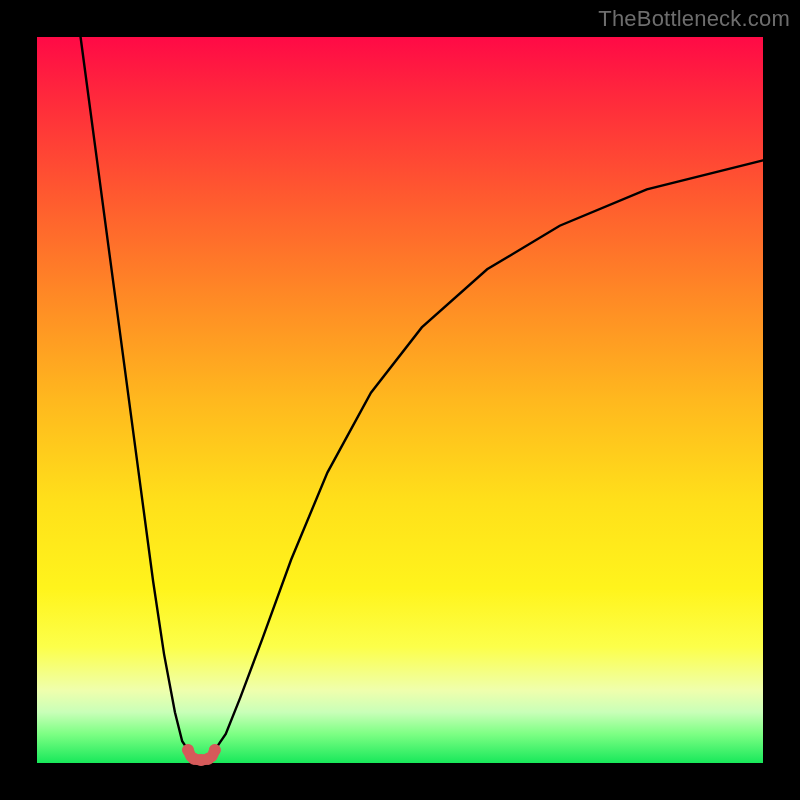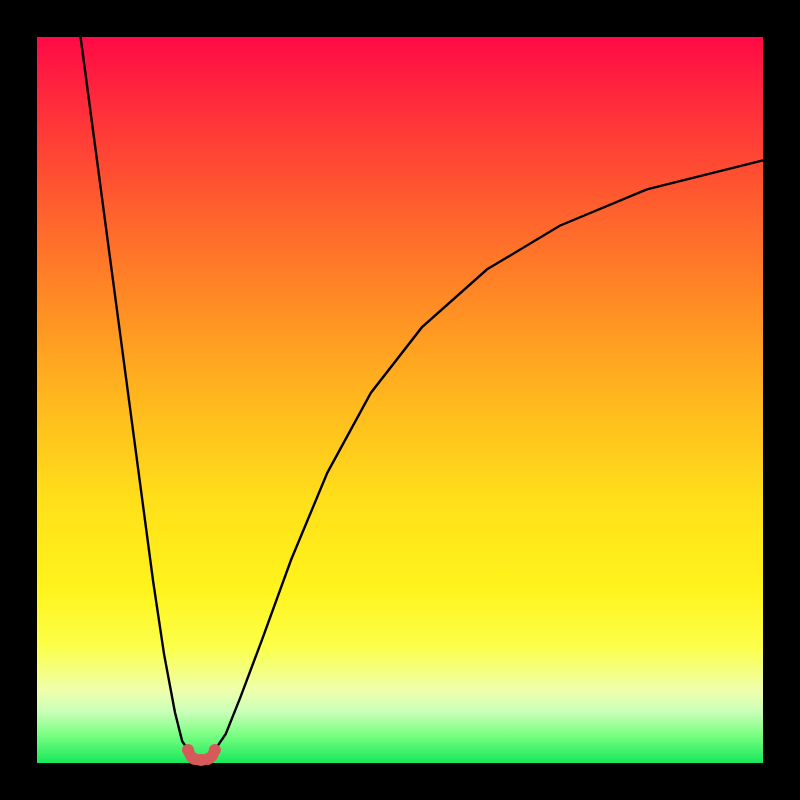--- a/index.html
+++ b/index.html
@@ -57,20 +57,21 @@
     top: 0;
     width: 726px;
     height: 726px;
     overflow: visible;
   }
 </style>
 </head>
 <body>
 
 <div class="frame">
+  <div class="watermark">TheBottleneck.com</div>
   <div class="plot">
     <svg class="curve" viewBox="0 0 726 726">
       <path id="path-left" fill="none" stroke="#000" stroke-width="2.4" stroke-linecap="round" d="M43.56 0.00 L58.08 108.90 L72.60 217.80 L87.12 326.70 L101.64 435.60 L116.16 544.50 L127.05 617.10 L137.94 675.18 L145.20 704.22 L151.01 712.93"></path>
       <path id="path-right" fill="none" stroke="#000" stroke-width="2.4" stroke-linecap="round" d="M177.87 712.93 L188.76 696.96 L203.28 660.66 L225.06 602.58 L254.10 522.72 L290.40 435.60 L333.96 355.74 L384.78 290.40 L450.12 232.32 L522.72 188.76 L609.84 152.46 L726.00 123.42"></path>
       <path id="path-u" fill="none" stroke="#d65a5a" stroke-width="11" stroke-linecap="round" stroke-linejoin="round" d="M151.01 712.93 L153.91 719.47 L158.27 722.37 L164.08 723.10 L169.88 722.37 L174.97 719.47 L177.87 712.93"></path>
       <g id="markers">
           <circle cx="151.01" cy="712.93" r="6" fill="#d65a5a"></circle>
           <circle cx="156.82" cy="721.64" r="6" fill="#d65a5a"></circle>
           <circle cx="164.08" cy="723.10" r="6" fill="#d65a5a"></circle>
           <circle cx="171.34" cy="721.64" r="6" fill="#d65a5a"></circle>

